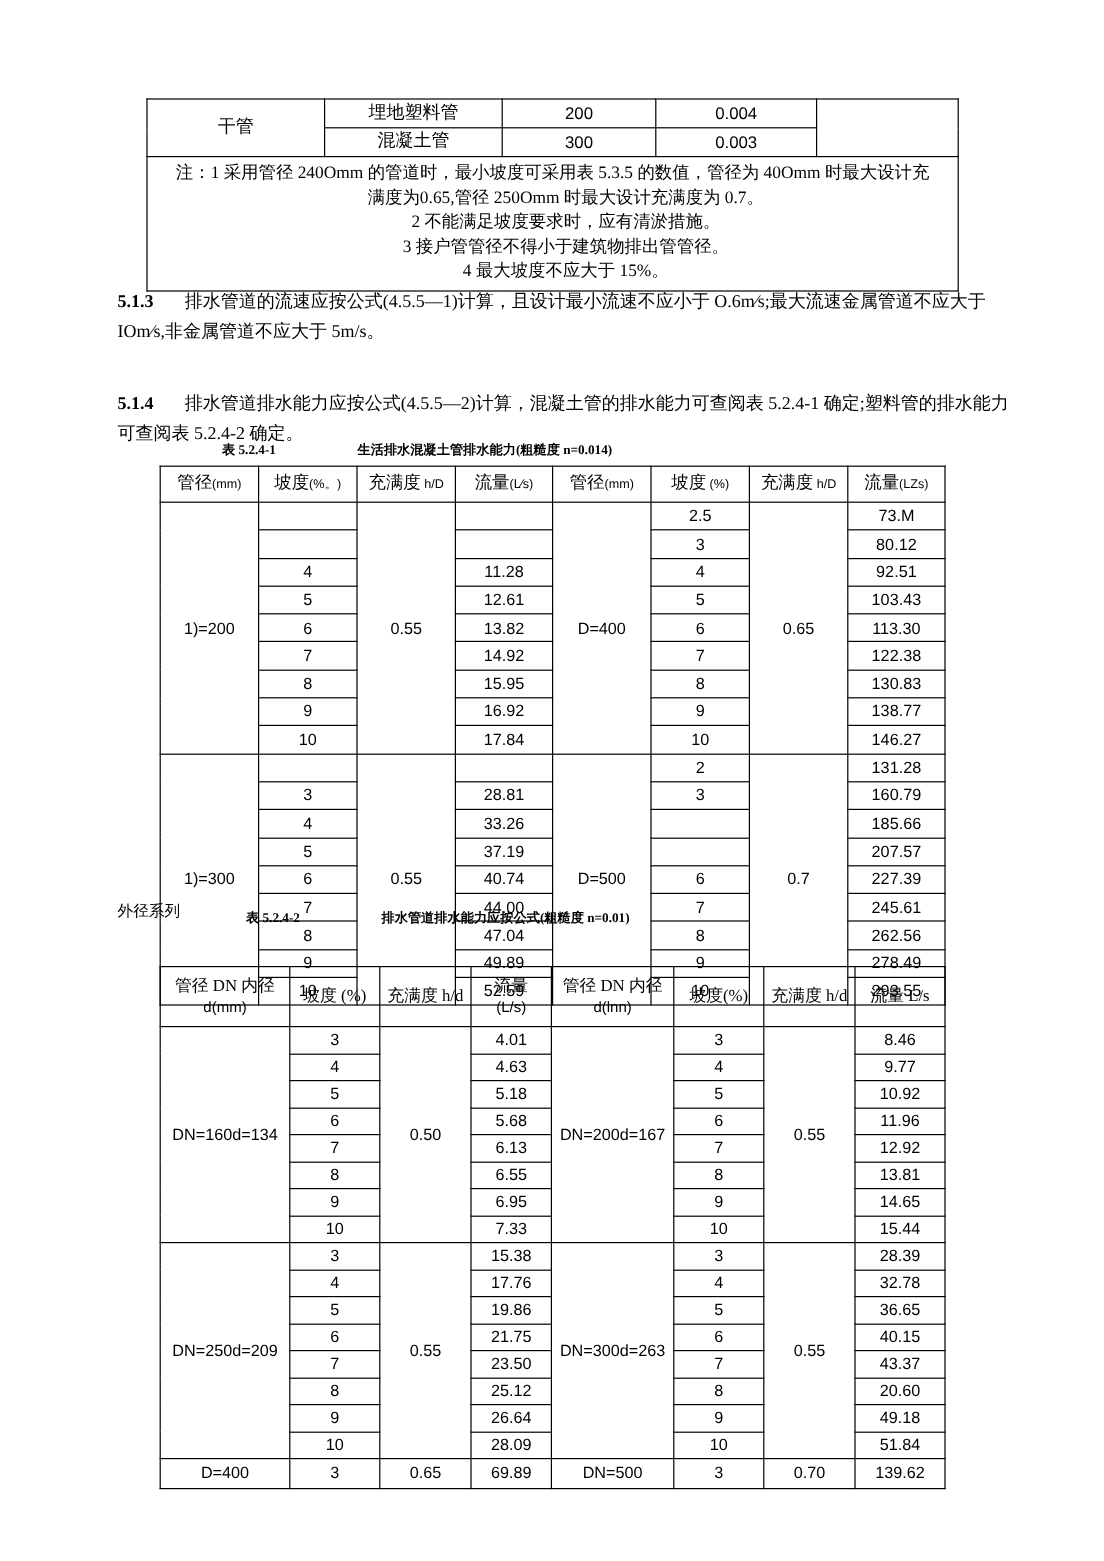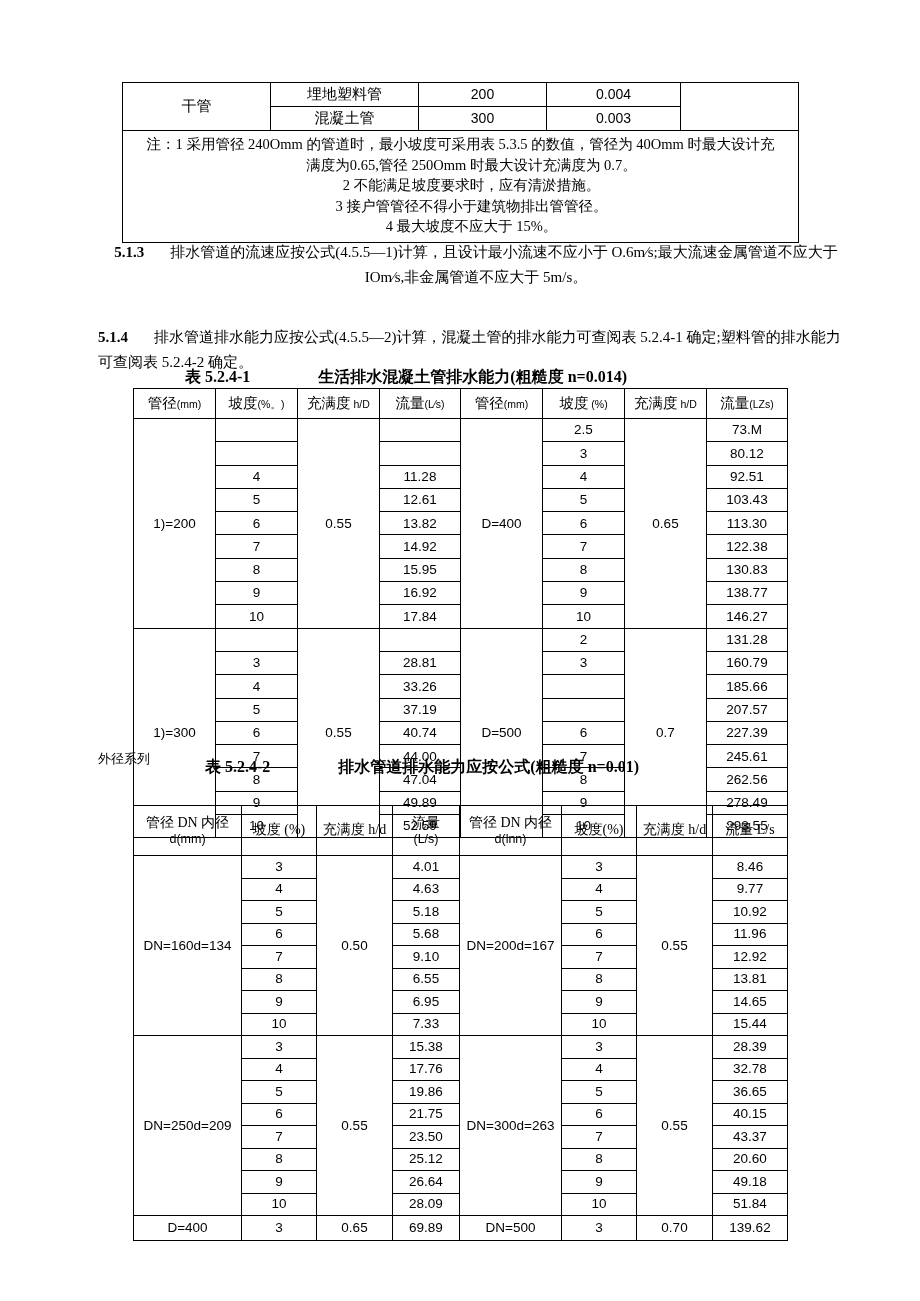--- a/index.html
+++ b/index.html
@@ -72,28 +72,28 @@
     font-family: "Liberation Serif", "DejaVu Serif", serif;
     font-size: 15px;
     line-height: 1.65;
     color: #000;
   }
   .para .num {
     font-weight: bold;
     font-family: "Liberation Serif", "DejaVu Serif", serif;
   }
   .para .gap { display: inline-block; width: 26px; }
-  #para-513 { left: 98px; top: 240px; width: 756px; text-align: center; }
+  #para-513 { left: 98px; top: 240px; width: 756px; }
   #para-514 { left: 98px; top: 325px; width: 756px; }
 
   
   .caption {
     position: absolute;
     font-family: "Liberation Serif", "DejaVu Serif", serif;
-    font-size: 16px;
+    font-size: 11px;
     color: #000;
     white-space: nowrap;
   }
   .caption .cap-no { font-weight: bold; }
   .caption .cap-gap { display: inline-block; width: 68px; }
   .caption .cap-title { font-weight: bold; }
   #cap-1 { left: 185px; top: 367px; }
   #cap-2 { left: 205px; top: 757px; }
 
   .subcap {
@@ -381,21 +381,21 @@
           <td>10.92</td>
         </tr>
         <tr class="drow">
           <td>6</td>
           <td>5.68</td>
           <td>6</td>
           <td>11.96</td>
         </tr>
         <tr class="drow">
           <td>7</td>
-          <td>9.10</td>
+          <td>6.13</td>
           <td>7</td>
           <td>12.92</td>
         </tr>
         <tr class="drow">
           <td>8</td>
           <td>6.55</td>
           <td>8</td>
           <td>13.81</td>
         </tr>
         <tr class="drow">

